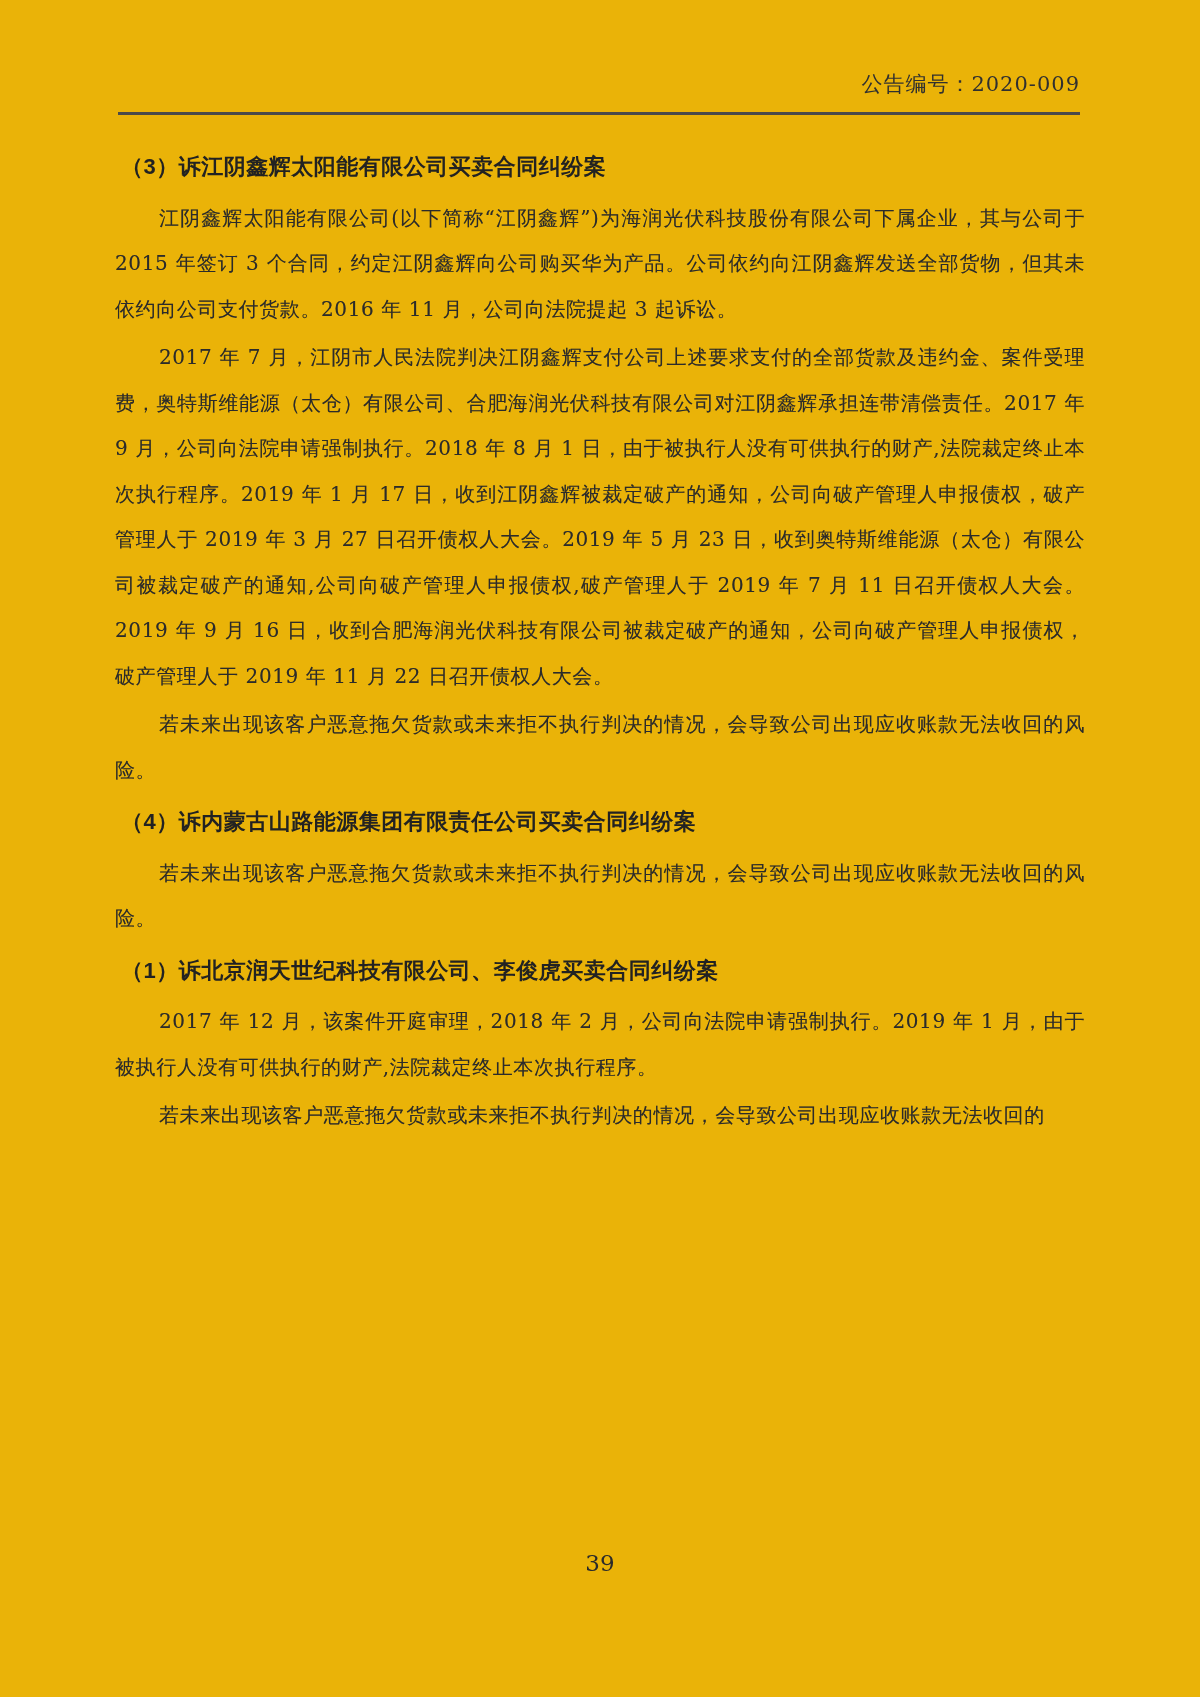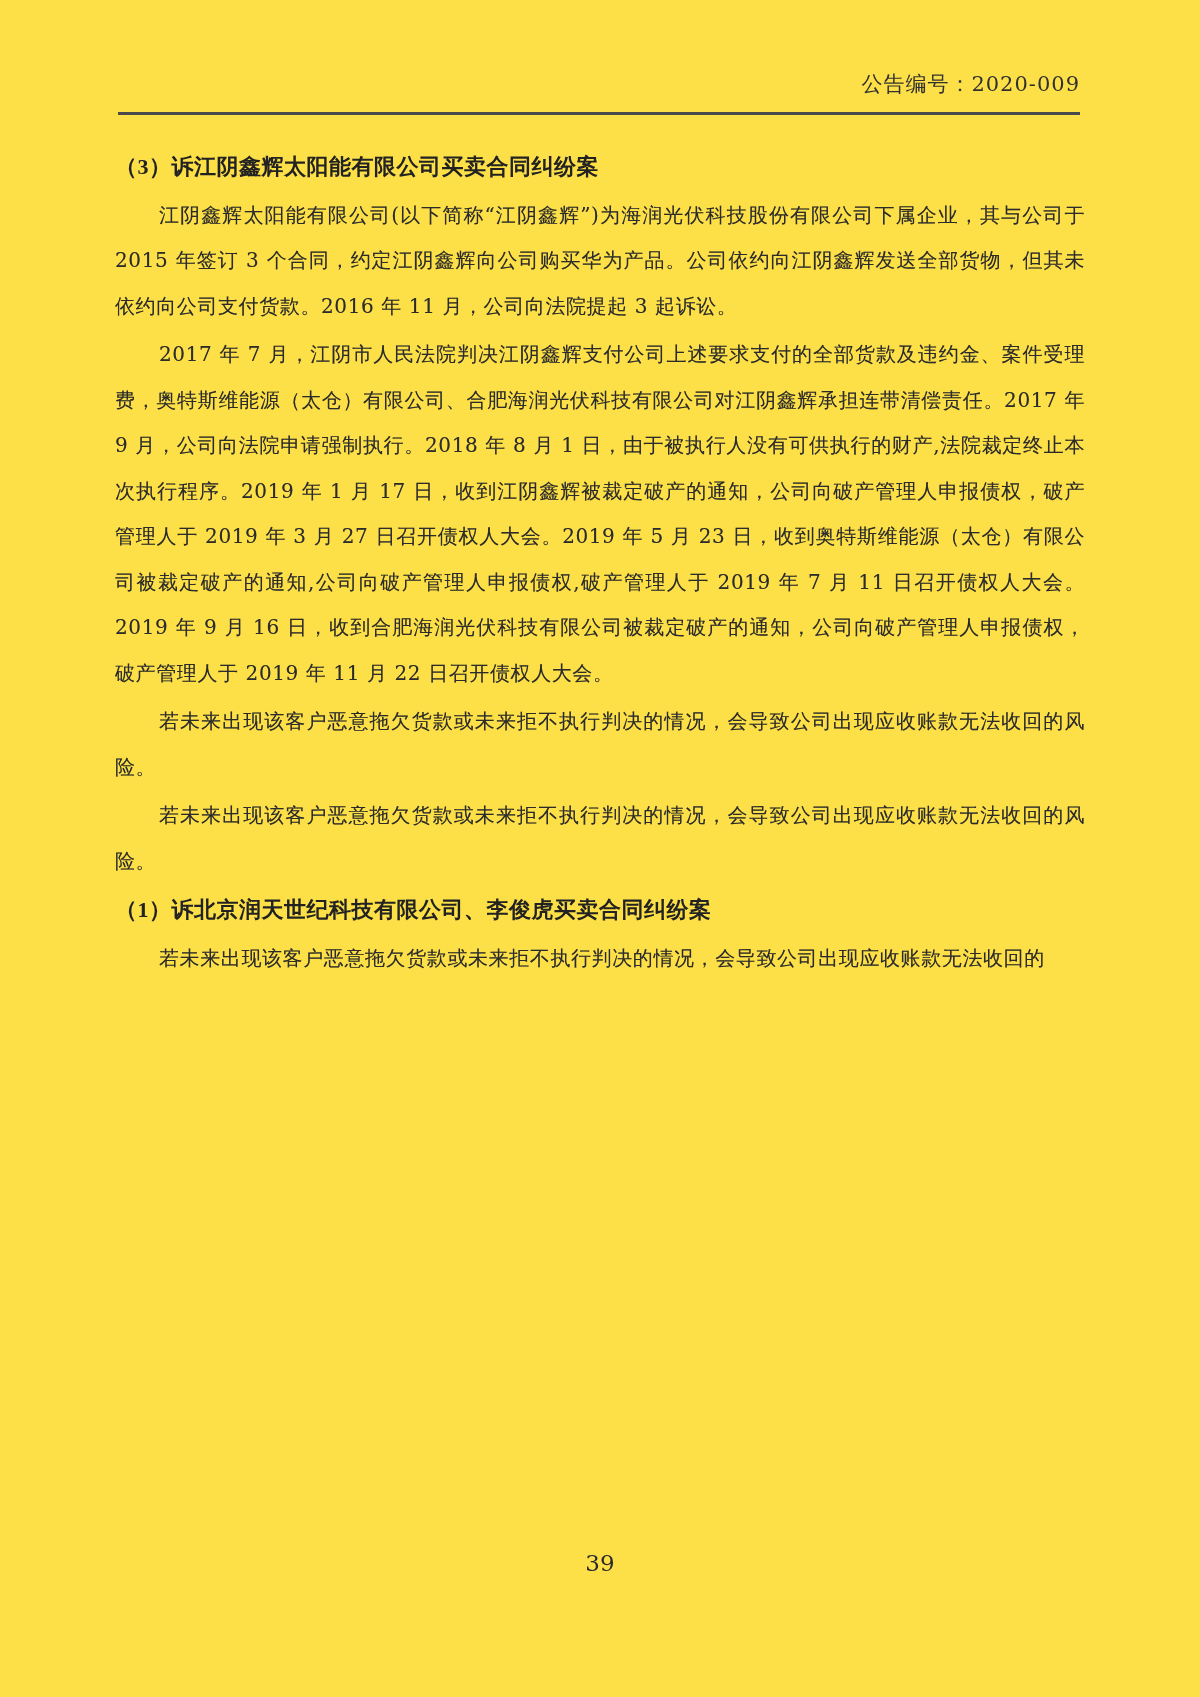--- a/index.html
+++ b/index.html
@@ -4,21 +4,21 @@
 <style>
   html, body {
     margin: 0;
     padding: 0;
     background: #ffffff;
   }
   .page {
     position: relative;
     width: 1200px;
     height: 1697px;
-    background: #fde047;
+    background: #eab308;
     font-family: "DejaVu Serif", "Liberation Serif", serif;
     color: #2b2b2b;
     overflow: hidden;
     box-sizing: border-box;
   }
   .page-header {
     position: absolute;
     top: 70px;
     left: 118px;
     width: 962px;
@@ -35,26 +35,26 @@
     height: 0;
     border-top: 3px solid #4a4a4a;
   }
   .content {
     position: absolute;
     top: 116px;
     left: 115px;
     width: 970px;
   }
   .sec-heading {
-    font-family: Liberation Serif, serif;
+    font-family: Liberation Sans, sans-serif;
     font-size: 22px;
     font-weight: bold;
     color: #222222;
     line-height: 45.5px;
-    margin: 0;
+    margin: 6px;
     letter-spacing: 0.5px;
   }
   .content .sec-heading:first-child {
     margin-top: 28px;
   }
   .para {
     font-size: 20px;
     line-height: 45.5px;
     margin: 3px 0;
     text-align: justify;
@@ -85,23 +85,25 @@
 
   <div class="header-rule"></div>
 
   <div class="content">
 
     <h2 class="sec-heading">（3）诉江阴鑫辉太阳能有限公司买卖合同纠纷案</h2>
     <p class="para">江阴鑫辉太阳能有限公司(以下简称“江阴鑫辉”)为海润光伏科技股份有限公司下属企业，其与公司于 2015 年签订 3 个合同，约定江阴鑫辉向公司购买华为产品。公司依约向江阴鑫辉发送全部货物，但其未依约向公司支付货款。2016 年 11 月，公司向法院提起 3 起诉讼。</p>
     <p class="para">2017 年 7 月，江阴市人民法院判决江阴鑫辉支付公司上述要求支付的全部货款及违约金、案件受理费，奥特斯维能源（太仓）有限公司、合肥海润光伏科技有限公司对江阴鑫辉承担连带清偿责任。2017 年 9 月，公司向法院申请强制执行。2018 年 8 月 1 日，由于被执行人没有可供执行的财产,法院裁定终止本次执行程序。2019 年 1 月 17 日，收到江阴鑫辉被裁定破产的通知，公司向破产管理人申报债权，破产管理人于 2019 年 3 月 27 日召开债权人大会。2019 年 5 月 23 日，收到奥特斯维能源（太仓）有限公司被裁定破产的通知,公司向破产管理人申报债权,破产管理人于 2019 年 7 月 11 日召开债权人大会。2019 年 9 月 16 日，收到合肥海润光伏科技有限公司被裁定破产的通知，公司向破产管理人申报债权，破产管理人于 2019 年 11 月 22 日召开债权人大会。</p>
     <p class="para">若未来出现该客户恶意拖欠货款或未来拒不执行判决的情况，会导致公司出现应收账款无法收回的风险。</p>
 
+    <h2 class="sec-heading">（4）诉内蒙古山路能源集团有限责任公司买卖合同纠纷案</h2>
     <p class="para">若未来出现该客户恶意拖欠货款或未来拒不执行判决的情况，会导致公司出现应收账款无法收回的风险。</p>
 
     <h2 class="sec-heading">（1）诉北京润天世纪科技有限公司、李俊虎买卖合同纠纷案</h2>
+    <p class="para">2017 年 12 月，该案件开庭审理，2018 年 2 月，公司向法院申请强制执行。2019 年 1 月，由于被执行人没有可供执行的财产,法院裁定终止本次执行程序。</p>
     <p class="para">若未来出现该客户恶意拖欠货款或未来拒不执行判决的情况，会导致公司出现应收账款无法收回的</p>
 
   </div>
 
   <div class="page-footer">
     <span>39</span>
   </div>
 
 </div>
 

